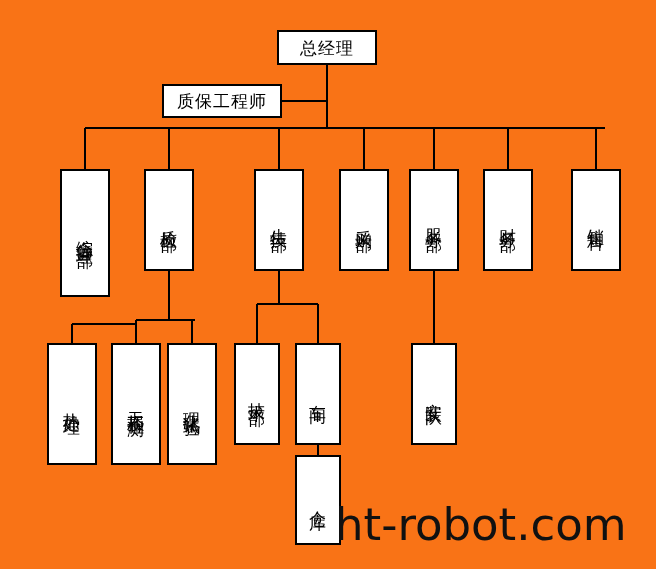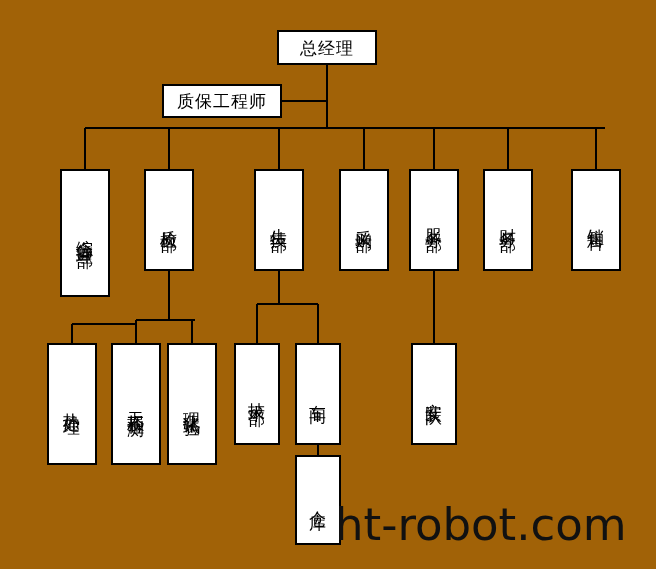--- a/index.html
+++ b/index.html
@@ -8,21 +8,21 @@
     padding: 0;
     background: #ffffff;
   }
   body {
     font-family: "DejaVu Sans", "Liberation Sans", sans-serif;
   }
   #chart-root {
     position: relative;
     width: 656px;
     height: 569px;
-    background: #a16207;
+    background: #f97316;
     overflow: hidden;
   }
   #org-svg {
     position: absolute;
     left: 0;
     top: 0;
     width: 656px;
     height: 569px;
   }
   .node-box {

